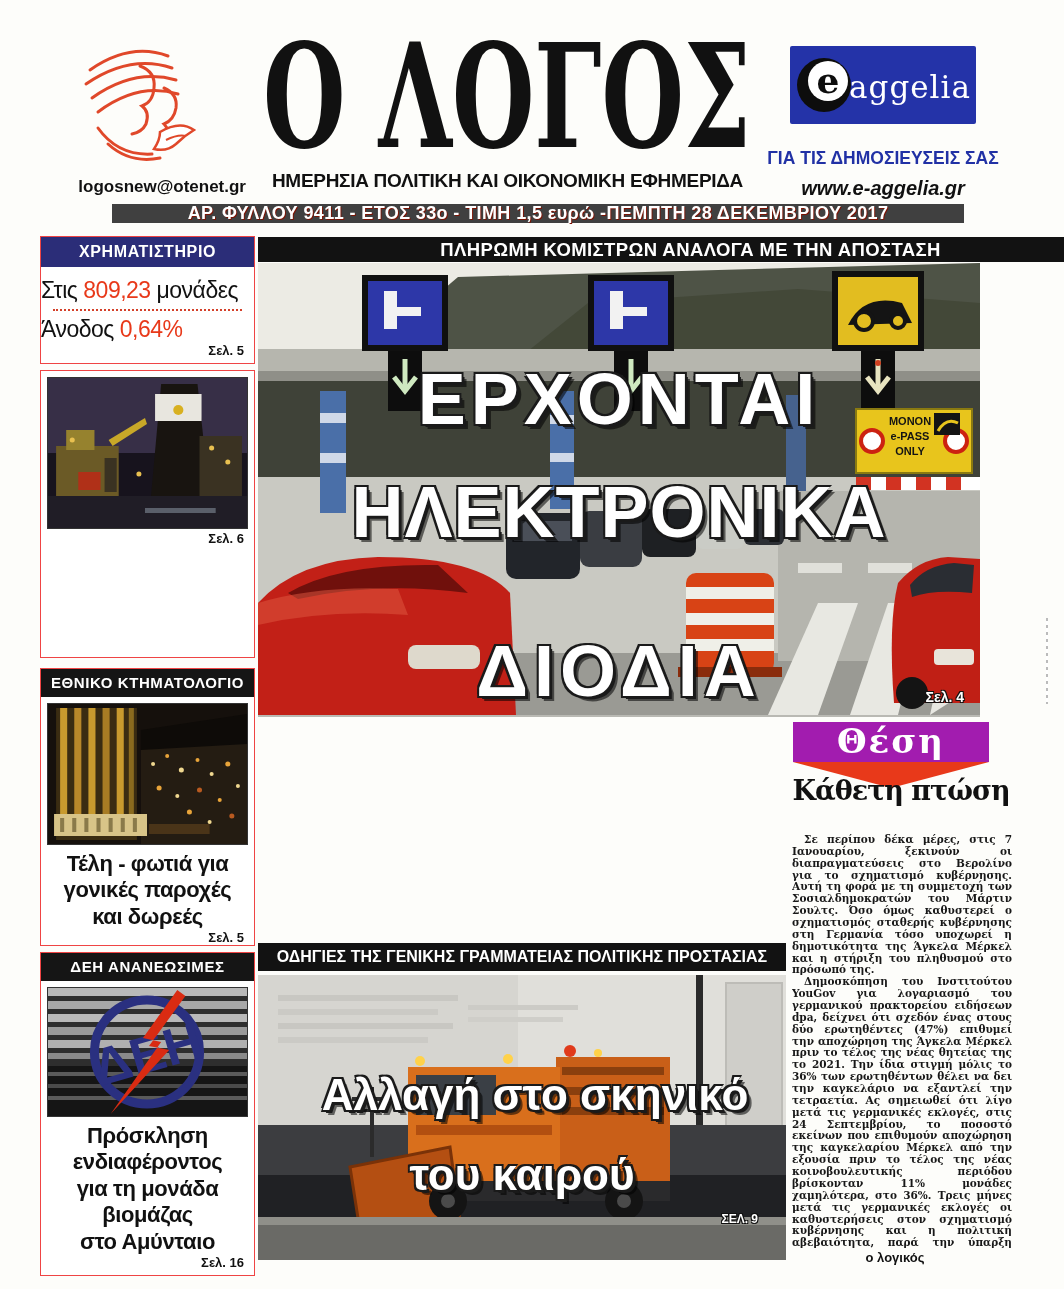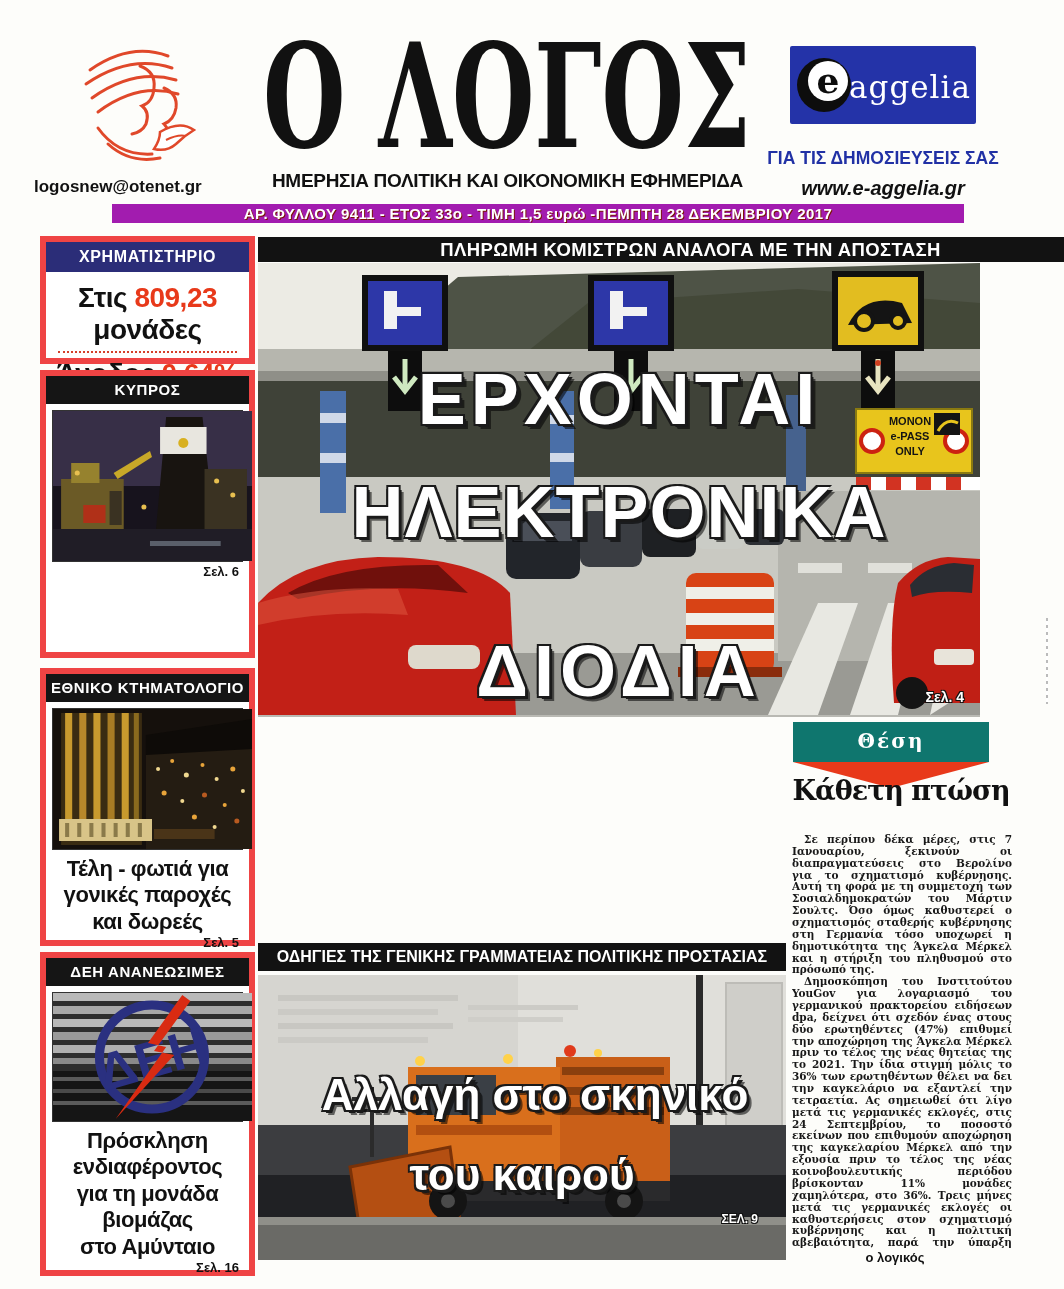--- a/index.html
+++ b/index.html
@@ -2,40 +2,40 @@
 <html lang="el"><head>
 <meta charset="utf-8">
 <style>
   html,body{margin:0;padding:0;background:#ffffff;}
   #page{position:relative;width:1064px;height:1289px;background:#fdfdfa;overflow:hidden;
         font-family:"Liberation Sans",sans-serif;color:#111;}
   .abs{position:absolute;}
 
   
   #logo-art{left:68px;top:36px;width:142px;height:140px;}
-  #masthead-email{left:34px;top:177px;width:212px;text-align:left;font-weight:bold;font-size:17px;}
+  #masthead-email{left:34px;top:177px;width:212px;text-align:right;font-weight:bold;font-size:17px;}
   #masthead-title-svg{left:252px;top:25px;width:510px;height:148px;}
   #masthead-subtitle{left:255px;top:170px;width:505px;text-align:center;font-weight:bold;font-size:19px;letter-spacing:-0.3px;}
   #ad-logo{left:790px;top:46px;width:186px;height:78px;}
   #ad-tagline{left:763px;top:148px;width:240px;text-align:center;color:#2131a5;font-weight:bold;font-size:17.5px;}
   #ad-url{left:763px;top:177px;width:240px;text-align:center;font-weight:bold;font-style:italic;font-size:20px;font-family:"Liberation Sans",sans-serif;}
-  #issue-bar{left:112px;top:204px;width:852px;height:19px;background:#a21caf;
-             color:#fff;font-weight:bold;font-size:15px;line-height:19px;text-align:center;
+  #issue-bar{left:112px;top:204px;width:852px;height:19px;background:#404040;
+             color:#fff;font-weight:bold;font-size:18px;line-height:19px;text-align:center;
              text-shadow:1px 1px 0 #7a1405;letter-spacing:0.4px;}
 
   
-  .side-box{left:40px;width:215px;border:6px solid #ef4444;background:#fff;box-sizing:border-box;}
+  .side-box{left:40px;width:215px;border:1px solid #ef4444;background:#fff;box-sizing:border-box;}
   .side-head{height:28px;line-height:28px;text-align:center;color:#fff;font-weight:bold;font-size:15px;letter-spacing:0.6px;}
   .side-head.navy{background:#2b2d78;height:30px;line-height:30px;font-size:16px;}
   .side-head.black{background:#151515;}
   .side-img-wrap{margin:6px 6px 2px 6px;border:1px solid #333;line-height:0;}
   .side-headline{font-weight:bold;font-size:22px;line-height:1.2;text-align:center;padding:4px 4px 0 4px;letter-spacing:-0.4px;}
   .side-page{font-weight:bold;font-size:13px;text-align:right;padding:0 10px 10px 0;}
   #stocks-box{top:236px;height:128px;}
-  #stocks-line1,#stocks-line2{text-align:center;font-weight:bold;font-size:28px;letter-spacing:-0.5px;}
+  #stocks-line1,#stocks-line2{font-weight:normal;font-size:23px;letter-spacing:-0.5px;}
   #stocks-line1{margin-top:10px;}
   #stocks-sep{margin:5px 12px;border-top:2px dotted #d4402a;}
   .red-val{color:#e8391a;}
   #cyprus-box{top:370px;height:288px;}
   #ktima-box{top:668px;height:278px;}
   #dei-box{top:952px;height:324px;}
 
   
   .kicker{background:#121212;color:#fff;font-weight:bold;text-align:center;}
   #kicker-tolls{left:258px;top:237px;width:865px;height:25px;line-height:25px;font-size:18.5px;letter-spacing:0.4px;}
@@ -57,23 +57,23 @@
   #skopje-page{position:absolute;right:14px;bottom:8px;font-size:14px;}
 
   #kicker-weather{left:258px;top:943px;width:528px;height:28px;line-height:28px;font-size:16px;}
   #weather-photo{left:258px;top:975px;width:528px;height:285px;}
   #weather-line1{top:98px;font-size:44px;padding-left:13px;}
   #weather-line2{top:178px;font-size:44px;}
   #weather-page{right:28px;bottom:34px;font-size:12px;}
 
   
   #opinion{left:790px;top:720px;width:222px;}
-  #opinion-badge{position:absolute;left:3px;top:2px;width:196px;height:40px;background:#0f766e;
+  #opinion-badge{position:absolute;left:3px;top:2px;width:196px;height:40px;background:#a21caf;
      color:#fff;text-align:center;font-family:"DejaVu Serif","Liberation Serif",serif;
-     font-weight:bold;font-size:20px;line-height:38px;letter-spacing:2px;}
+     font-weight:bold;font-size:34px;line-height:38px;letter-spacing:2px;}
   #opinion-ribbon{position:absolute;left:3px;top:42px;width:0;height:0;
      border-left:98px solid transparent;border-right:98px solid transparent;border-top:26px solid #e8391a;}
   #opinion-title{position:absolute;left:0;top:55px;width:100%;text-align:center;
      font-family:"DejaVu Serif","Liberation Serif",serif;font-weight:bold;font-size:27px;letter-spacing:-1px;}
   #opinion-body{position:absolute;left:2px;top:114px;width:220px;height:414px;overflow:hidden;
      font-family:"DejaVu Serif","Liberation Serif",serif;font-weight:700;font-size:10.5px;line-height:1.13;
      text-align:justify;color:#181818;}
   #opinion-body p{margin:0;text-indent:12px;}
   #opinion-signature{position:absolute;left:0;top:530px;width:210px;text-align:center;
      font-family:Liberation Sans, sans-serif;font-weight:bold;font-size:13px;}
@@ -120,21 +120,20 @@
 
   <div id="stocks-box" class="abs side-box">
     <div class="side-head navy">ΧΡΗΜΑΤΙΣΤΗΡΙΟ</div>
     <div id="stocks-line1"><span>Στις </span><span class="red-val">809,23</span><span> μονάδες</span></div>
     <div id="stocks-sep"></div>
     <div id="stocks-line2"><span>Άνοδος </span><span class="red-val">0,64%</span></div>
     <div class="side-page">Σελ. 5</div>
   </div>
 
   <div id="cyprus-box" class="abs side-box">
-    <div class="side-head black">ΚΥΠΡΟΣ</div>
     <div class="side-img-wrap">
       <svg viewBox="0 0 197 150" width="199" height="150" preserveAspectRatio="none">
         <rect width="197" height="75" fill="#372f47"></rect>
         <rect y="75" width="197" height="75" fill="#17131d"></rect>
         <polygon points="112,6 148,6 160,118 102,118" fill="#181410"></polygon>
         <rect x="106" y="16" width="46" height="27" fill="#e8e6df"></rect>
         <circle cx="129" cy="32" r="5" fill="#d8b020"></circle>
         <rect x="8" y="68" width="62" height="56" fill="#6b5a26"></rect>
         <rect x="18" y="52" width="28" height="20" fill="#96822e"></rect>
         <rect x="30" y="94" width="22" height="18" fill="#b03018"></rect>

